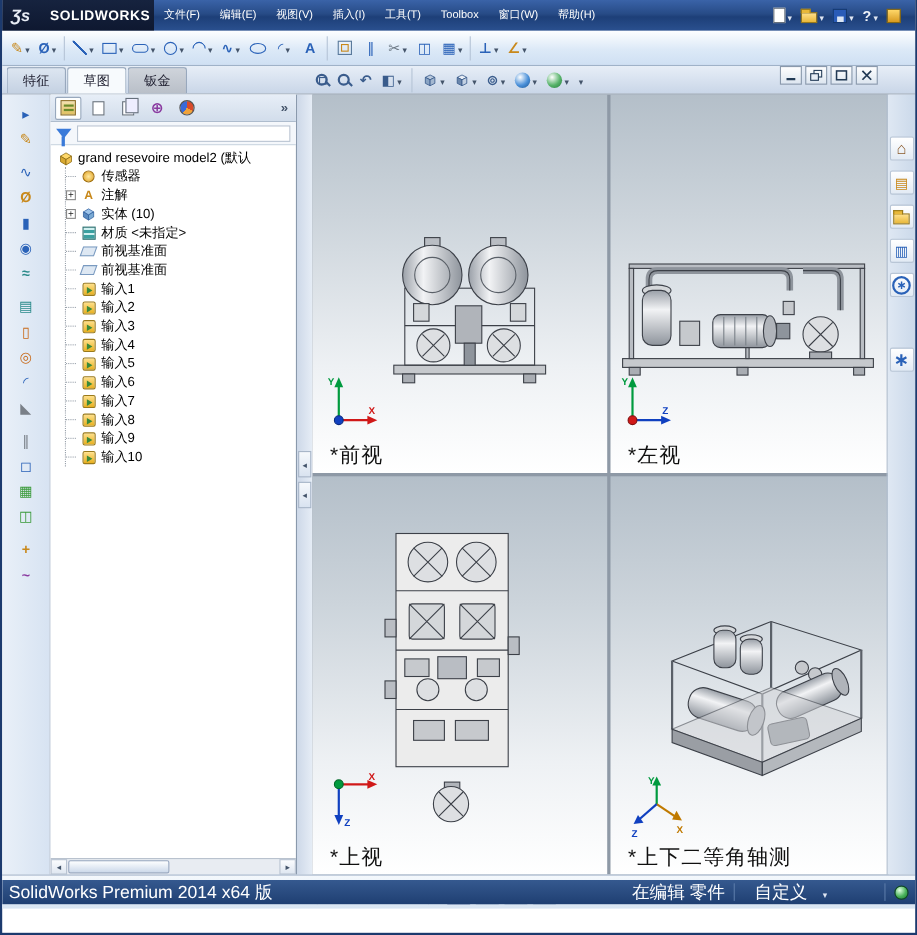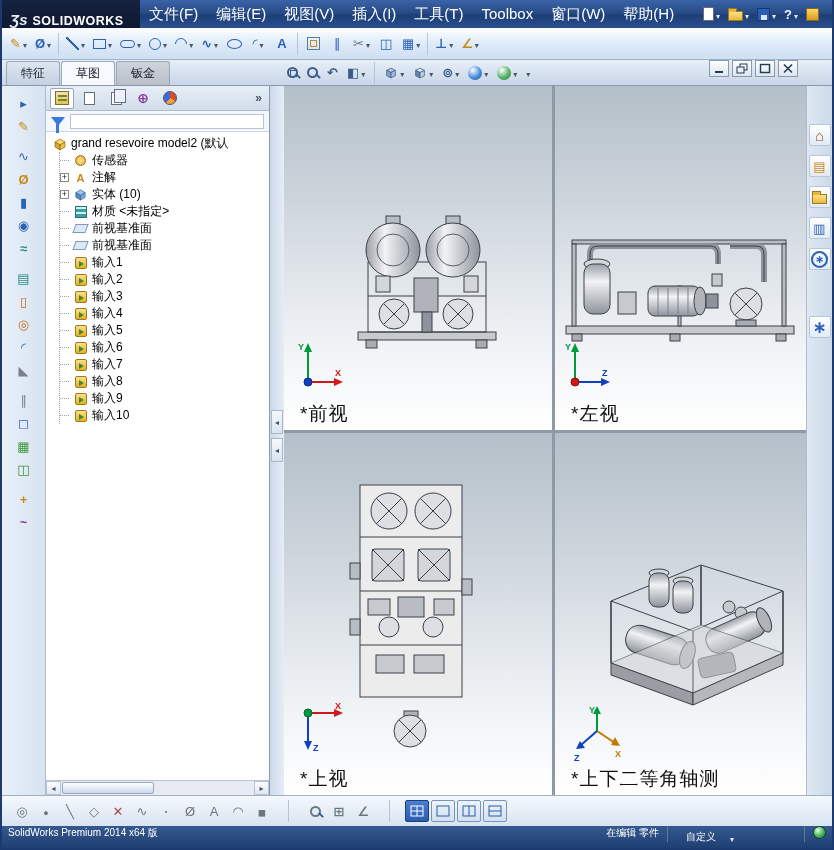--- a/index.html
+++ b/index.html
@@ -1,24 +1,24 @@
 <!DOCTYPE html>
 <html><head>
 <meta charset="utf-8">
 <style>
   *{box-sizing:border-box;margin:0;padding:0}
   html,body{width:834px;height:850px;overflow:hidden}
   body{position:relative;font-family:"Liberation Sans","DejaVu Sans",sans-serif;font-size:12px;background:#fff;border:2px solid #1c3a6e;border-top:none}
   
   #titlebar{position:absolute;left:0;top:0;width:100%;height:28px;background:linear-gradient(#3a63a8,#274b86 45%,#1d3f78 55%,#2a508f);display:flex;align-items:center;color:#fff}
-  #brand{width:138px;height:28px;background:linear-gradient(#16233f,#0e1830);display:flex;align-items:flex-end;padding-left:8px;gap:5px;flex:none}
+  #brand{width:138px;height:28px;background:linear-gradient(#16233f,#0e1830);display:flex;align-items:center;padding-left:8px;gap:18px;flex:none}
   #brand .mark{font-style:italic;font-weight:bold;font-size:15px;color:#e8edf5}
   #brand .bname{font-weight:bold;font-size:12.5px;letter-spacing:.5px}
   #menus{display:flex;align-items:center;height:100%}
-  #menus .menu{padding:0 9px;line-height:28px;font-size:15px;cursor:default}
+  #menus .menu{padding:0 9px;line-height:28px;font-size:10px;cursor:default}
   #tbquick{margin-left:auto;display:flex;align-items:center;gap:2px;padding-right:10px}
   .qbtn{display:inline-flex;align-items:center;gap:2px;padding:2px 3px}
   
   #toolbar2{position:absolute;left:0;top:28px;width:100%;height:32px;background:linear-gradient(#fdfeff,#dce9f7 55%,#cfe0f3);border-bottom:1px solid #9fb2c8;display:flex;align-items:center;padding:0 4px}
   .tbtn{display:inline-flex;align-items:center;justify-content:center;gap:2px;height:26px;min-width:24px;padding:0 3px;border:1px solid transparent;border-radius:2px}
   .tsep{width:1px;height:22px;background:#b5c4d6;margin:0 3px;flex:none}
   
   #band{position:absolute;left:0;top:60px;width:100%;height:26px;background:linear-gradient(#e7eef7,#c9d6e8);border-bottom:1px solid #8a99ac;display:flex;align-items:flex-start}
   #cmdtabs{display:flex;align-items:flex-end;height:100%;padding-left:4px;width:264px;flex:none}
   .ctab{padding:3px 14px;border:1px solid #98a8bd;border-bottom:none;background:linear-gradient(#dde6f1,#c4d1e2);margin-right:1px;border-radius:3px 3px 0 0;font-size:12px;color:#223}
@@ -63,21 +63,21 @@
   .model{position:absolute}
   
   #righttb{position:absolute;right:0;top:86px;width:26px;height:709px;background:linear-gradient(90deg,#dfe8f3,#cbd9ea);border-left:1px solid #aebccd;display:flex;flex-direction:column;align-items:center;padding-top:38px;gap:9px}
   .rbtn{width:22px;height:22px;display:flex;align-items:center;justify-content:center;border:1px solid #b9c6d6;background:linear-gradient(#ffffff,#e2eaf4);border-radius:2px}
   
   #bottombar{position:absolute;left:0;top:795px;width:100%;height:31px;background:linear-gradient(#f4f8fc,#d8e4f2);border-top:1px solid #9fb2c8;display:flex;align-items:center;padding:0 8px}
   .bbtn{display:inline-flex;align-items:center;justify-content:center;width:22px;height:22px;margin:0 1px}
   .laybtn{width:24px;height:22px;border:1px solid #7a93b8;background:linear-gradient(#eef4fb,#d3e0f0);display:inline-flex;align-items:center;justify-content:center;margin:0 1px;border-radius:2px}
   .laybtn.active{background:linear-gradient(#4a7ed0,#2a5cb0);border-color:#1c3f7c}
   
-  #statusbar{position:absolute;left:0;top:826px;width:100%;height:22px;background:linear-gradient(#35598f,#1f3f72);color:#fff;display:flex;padding:0 6px;font-size:10px}
+  #statusbar{position:absolute;left:0;top:800px;width:100%;height:22px;background:linear-gradient(#35598f,#1f3f72);color:#fff;display:flex;align-items:center;padding:0 6px;font-size:16px}
   .ssep{width:1px;height:16px;background:#5a7aa8;margin:0 8px}
   #scustom{display:flex;align-items:center;gap:14px;padding:1px 10px;min-width:120px}
   .sball{width:13px;height:13px;border-radius:50%;background:radial-gradient(circle at 35% 30%,#dfffe0,#49b25a 55%,#1d7a32);border:1px solid #0f4a1e}
   
   .g{display:inline-block;line-height:1;font-size:13px}
   .i-caret::after{content:"▾";font-size:8px;color:#44546a}
   .i-caretw::after{content:"▾";font-size:8px;color:#dfe6f2}
   .i-pencil::after{content:"✎";color:#c8881a}
   .i-dim::after{content:"Ø";color:#2a62b8;font-weight:bold}
   .i-spline::after{content:"∿";color:#2a62b8;font-weight:bold}

